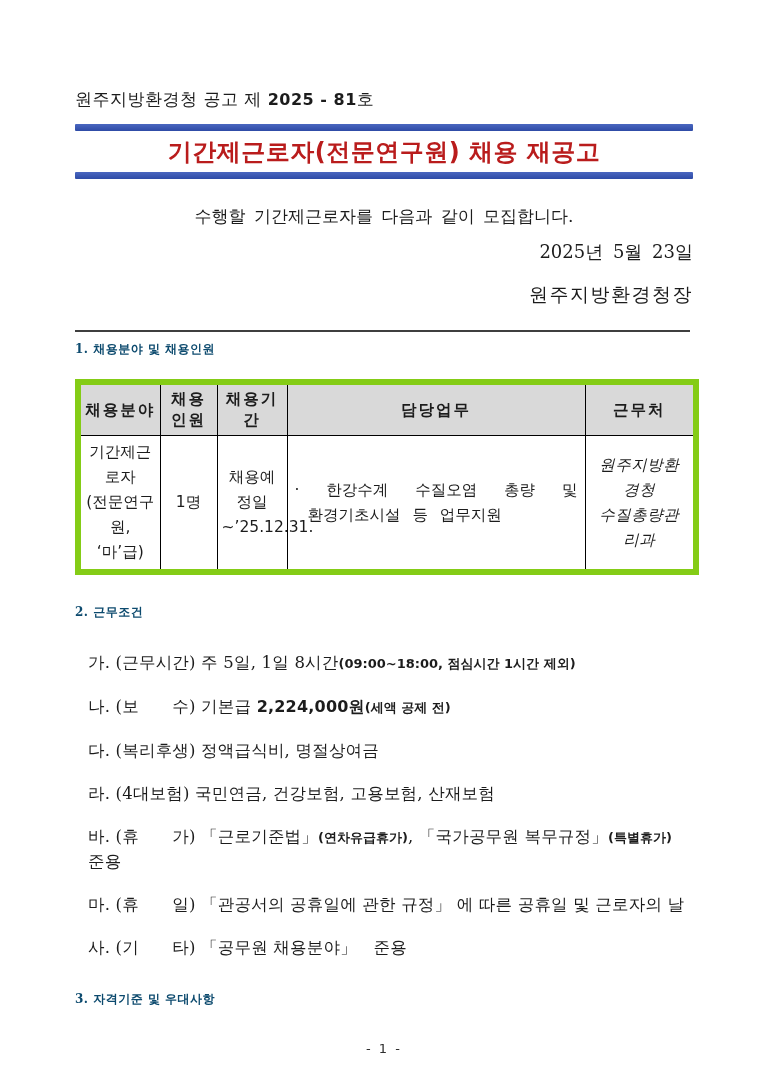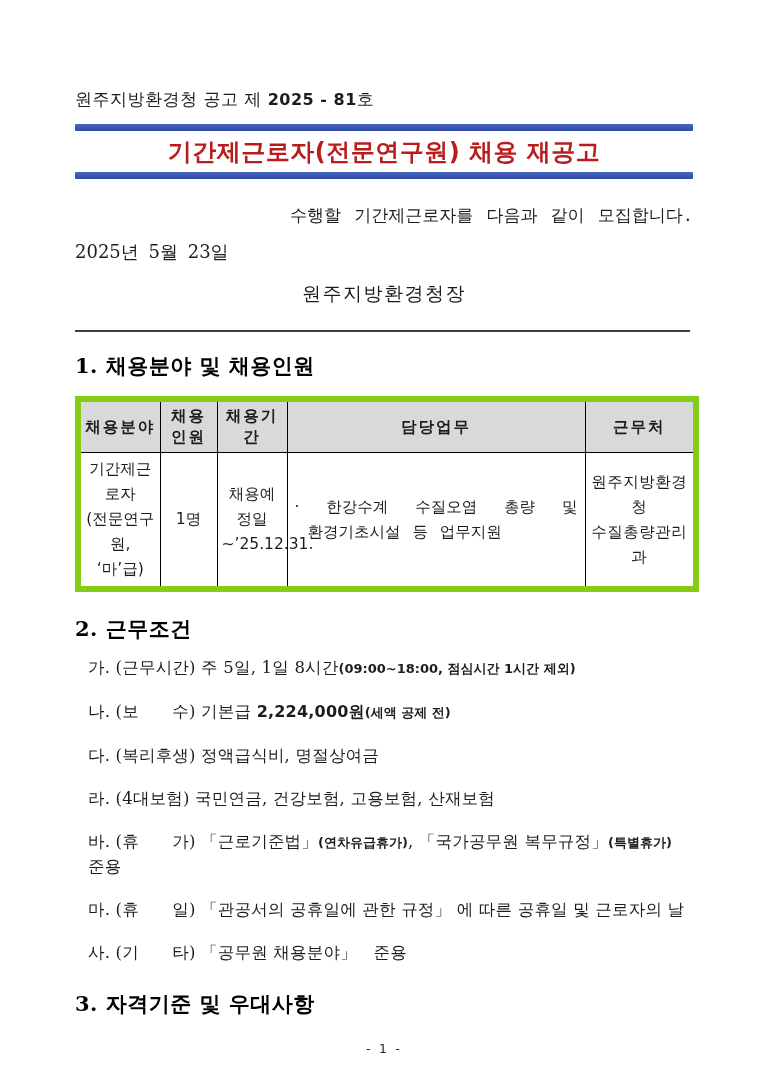--- a/index.html
+++ b/index.html
@@ -43,39 +43,39 @@
     font-weight: bold;
     font-size: 24px;
     line-height: 30px;
     letter-spacing: 0.5px;
     color: #b91c1c;
   }
 
   
   .intro { margin-top: 21px; font-size: 17px; line-height: 33px; word-spacing: 3px; }
   .intro .l1 { text-align: justify; text-align-last: justify; }
-  .intro .l2 { text-align: right; font-family: Liberation Mono, monospace; }
-
-  .date-line  { margin-top: 7px;  font-size: 18px; line-height: 24px; word-spacing: 4px; }
-  .signer-line{ margin-top: 17px; text-align: center; font-size: 19px; line-height: 26px; letter-spacing: 1.5px; font-family: Liberation Serif, serif; }
+  .intro .l2 { text-align: center; }
+
+  .date-line  { margin-top: 7px;  text-align: right; font-size: 18px; line-height: 24px; word-spacing: 4px; }
+  .signer-line{ margin-top: 17px; text-align: right; font-size: 19px; line-height: 26px; letter-spacing: 1.5px; }
 
   .rule {
     margin: 23px 0 0 0;
     border: none;
     border-top: 2.5px solid #3f3f3f;
     width: 615px;
   }
 
   .sec-heading {
-    margin: 21px 0 0 0;
-    font-size: 21px;
+    margin: 4px 0 0 0;
+    font-size: 12px;
     font-weight: bold;
     line-height: 26px;
     letter-spacing: 0.5px;
-    color: #000000;
+    color: #0c4a6e;
   }
 
   
   table.recruit {
     margin-top: 17px;
     width: 618px;
     border-collapse: collapse;
     border: 6px solid #84cc16;
     font-family: "DejaVu Sans", "Liberation Sans", sans-serif;
     table-layout: fixed;
@@ -96,26 +96,26 @@
   table.recruit td {
     font-size: 15.5px;
     line-height: 25px;
     height: 84px;
   }
   .pre  { white-space: pre-line; }
   .cell-center { text-align: center; }
   .td-task { padding: 4px 7px !important; margin-left: 8px; }
   .task-l1 { text-align: justify; text-align-last: justify; }
   .task-l2 { padding-left: 13px; word-spacing: 7px; }
-  .td-office { padding: 4px 1px !important; letter-spacing: 0.5px; }
+  .td-office { padding: 4px 9px !important; letter-spacing: 0.5px; font-style: italic; }
 
   
   .items { margin-top: 0; }
   .item {
-    margin: 14px 0 0 13px;
+    margin: 26px 0 0 13px;
     font-size: 16.5px;
     line-height: 24px;
     letter-spacing: 0.2px;
   }
   .item + .item { margin-top: 19px; }
   .run.small {
     font-family: "DejaVu Sans", "Liberation Sans", sans-serif;
     font-size: 13px;
     font-weight: 600;
     letter-spacing: 0;

